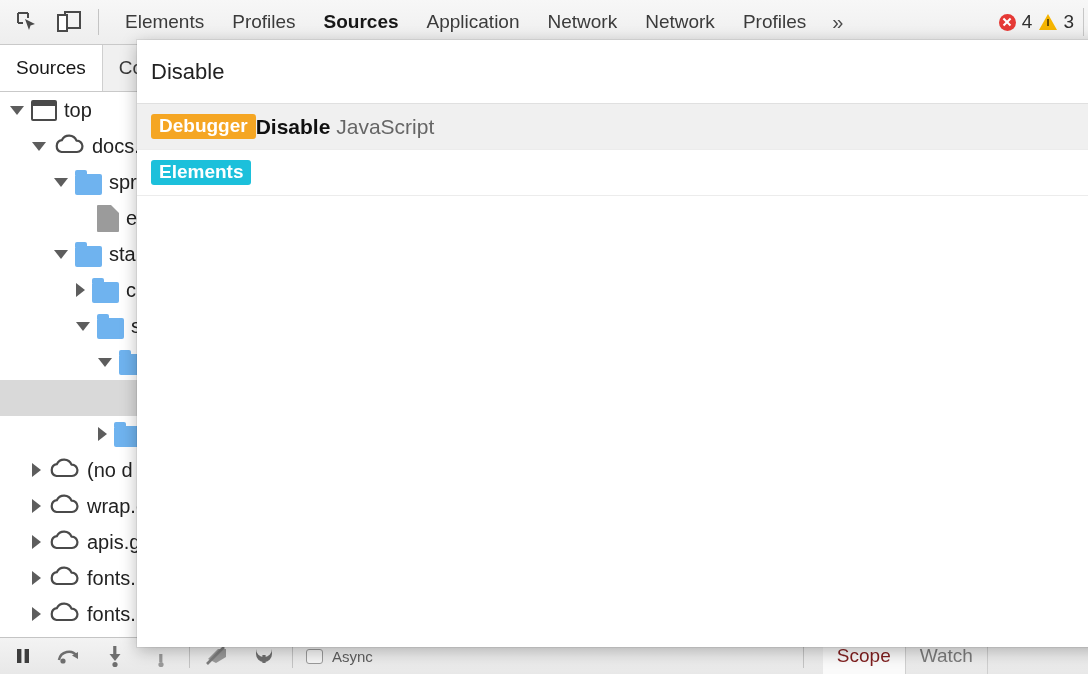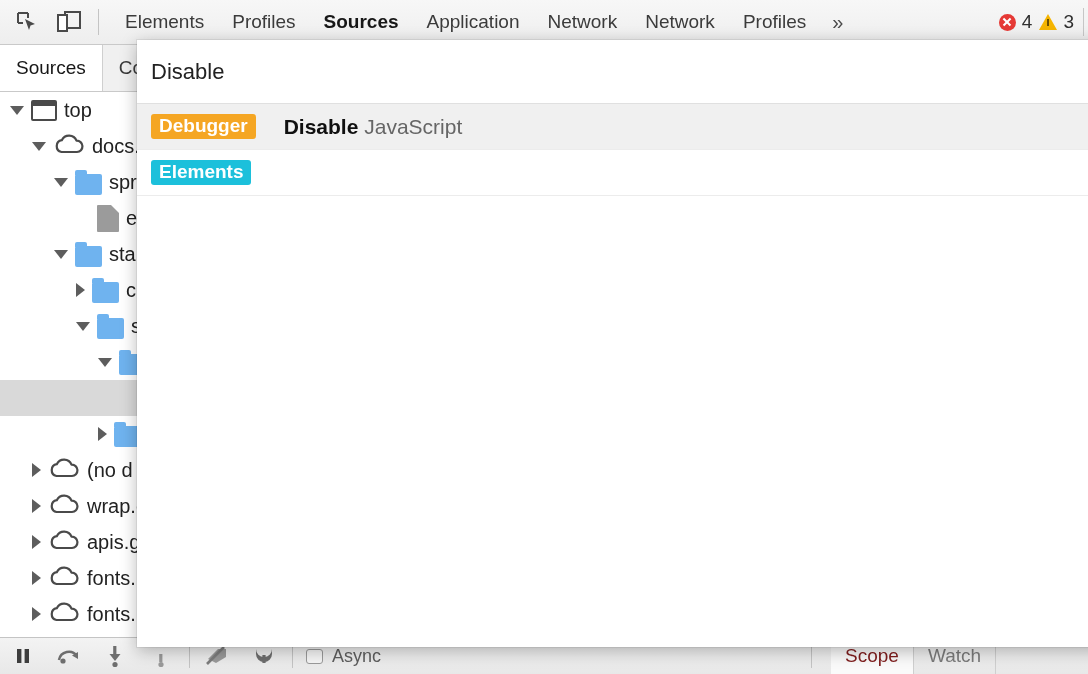--- a/index.html
+++ b/index.html
@@ -154,21 +154,21 @@
     cursor: pointer;
   }
   .bb-divider { width: 1px; height: 24px; background: #c4c4c4; margin: 0 5px; }
   .async-box {
     display: flex; align-items: center; gap: 9px; margin-left: 8px; cursor: pointer;
   }
   .chk {
     width: 17px; height: 15px; border: 1.6px solid #9a9a9a;
     border-radius: 3px; background: #f6f6f6;
   }
-  .async-label { font-size: 18px; color: #5e5e5e; }
+  .async-label { font-size: 15px; color: #5e5e5e; }
   .sw-tabs { display: flex; align-items: center; margin-left: 14px; height: 37px; }
   .sw-tab {
     font-size: 19px; color: #7b7b7b; padding: 0 14px;
     height: 37px; display: flex; align-items: center;
     border-right: 1px solid #cfcfcf; cursor: pointer;
   }
   .sw-tab.active { color: #7f1d1d; background: #fafafa; }
 
   
   .palette {
@@ -195,21 +195,21 @@
     height: 46px; display: flex; align-items: center;
     padding: 0 14px; cursor: pointer; 
     border-bottom: 1px solid #ececec;
   }
   .result-row.selected { background: #f0f0f0; }
   .badge {
     font-size: 19px; color: #ffffff; font-weight: 600;
     padding: 1px 8px 3px 8px; border-radius: 3px;
     line-height: 1.15; white-space: nowrap;
   }
-  .result-text { font-size: 21px; color: #666666; white-space: nowrap; margin-left: 28px; }
+  .result-text { font-size: 21px; color: #666666; white-space: nowrap; }
   .result-text .hl { color: #101010; font-weight: bold; }
 </style>
 </head>
 <body>
 
 <div id="app">
 
   <div class="toolbar">
     <div class="tool-icons">
       <div class="tool-icon">

